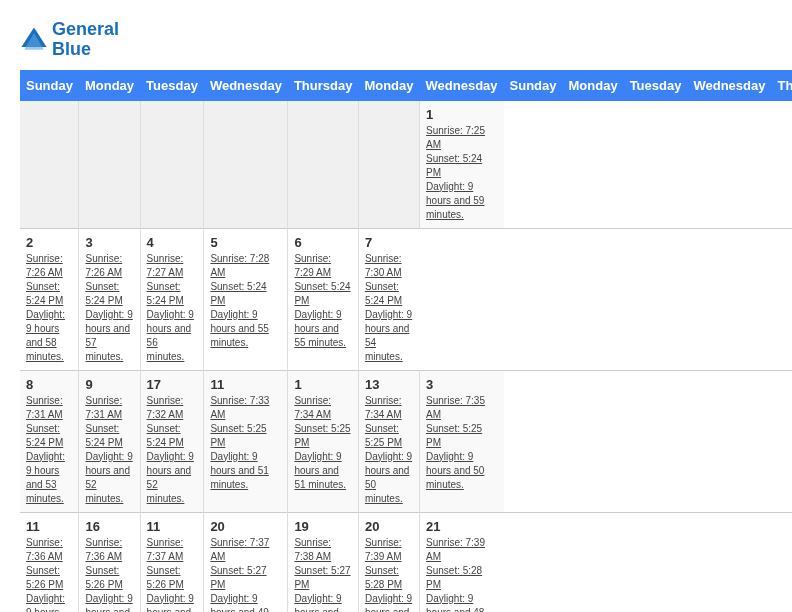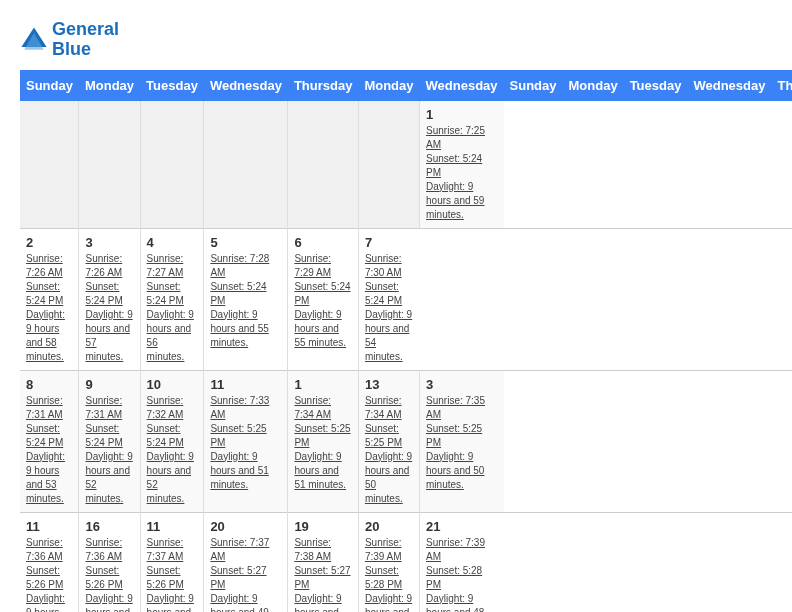--- a/index.html
+++ b/index.html
@@ -145,21 +145,21 @@
         <td><span class="day-number">2</span><span class="cell-text">Sunrise: 7:26 AM<br>Sunset: 5:24 PM<br>Daylight: 9 hours and 58 minutes.</span></td>
         <td><span class="day-number">3</span><span class="cell-text">Sunrise: 7:26 AM<br>Sunset: 5:24 PM<br>Daylight: 9 hours and 57 minutes.</span></td>
         <td><span class="day-number">4</span><span class="cell-text">Sunrise: 7:27 AM<br>Sunset: 5:24 PM<br>Daylight: 9 hours and 56 minutes.</span></td>
         <td><span class="day-number">5</span><span class="cell-text">Sunrise: 7:28 AM<br>Sunset: 5:24 PM<br>Daylight: 9 hours and 55 minutes.</span></td>
         <td><span class="day-number">6</span><span class="cell-text">Sunrise: 7:29 AM<br>Sunset: 5:24 PM<br>Daylight: 9 hours and 55 minutes.</span></td>
         <td><span class="day-number">7</span><span class="cell-text">Sunrise: 7:30 AM<br>Sunset: 5:24 PM<br>Daylight: 9 hours and 54 minutes.</span></td>
       </tr>
       <tr>
         <td><span class="day-number">8</span><span class="cell-text">Sunrise: 7:31 AM<br>Sunset: 5:24 PM<br>Daylight: 9 hours and 53 minutes.</span></td>
         <td><span class="day-number">9</span><span class="cell-text">Sunrise: 7:31 AM<br>Sunset: 5:24 PM<br>Daylight: 9 hours and 52 minutes.</span></td>
-        <td><span class="day-number">10</span><span class="cell-text">Sunrise: 7:32 AM<br>Sunset: 5:24 PM<br>Daylight: 9 hours and 52 minutes.</span></td>
+        <td><span class="day-number">17</span><span class="cell-text">Sunrise: 7:32 AM<br>Sunset: 5:24 PM<br>Daylight: 9 hours and 52 minutes.</span></td>
         <td><span class="day-number">11</span><span class="cell-text">Sunrise: 7:33 AM<br>Sunset: 5:25 PM<br>Daylight: 9 hours and 51 minutes.</span></td>
         <td><span class="day-number">1</span><span class="cell-text">Sunrise: 7:34 AM<br>Sunset: 5:25 PM<br>Daylight: 9 hours and 51 minutes.</span></td>
         <td><span class="day-number">13</span><span class="cell-text">Sunrise: 7:34 AM<br>Sunset: 5:25 PM<br>Daylight: 9 hours and 50 minutes.</span></td>
         <td><span class="day-number">3</span><span class="cell-text">Sunrise: 7:35 AM<br>Sunset: 5:25 PM<br>Daylight: 9 hours and 50 minutes.</span></td>
       </tr>
       <tr>
         <td><span class="day-number">11</span><span class="cell-text">Sunrise: 7:36 AM<br>Sunset: 5:26 PM<br>Daylight: 9 hours and 50 minutes.</span></td>
         <td><span class="day-number">16</span><span class="cell-text">Sunrise: 7:36 AM<br>Sunset: 5:26 PM<br>Daylight: 9 hours and 49 minutes.</span></td>
         <td><span class="day-number">11</span><span class="cell-text">Sunrise: 7:37 AM<br>Sunset: 5:26 PM<br>Daylight: 9 hours and 49 minutes.</span></td>
         <td><span class="day-number">20</span><span class="cell-text">Sunrise: 7:37 AM<br>Sunset: 5:27 PM<br>Daylight: 9 hours and 49 minutes.</span></td>

